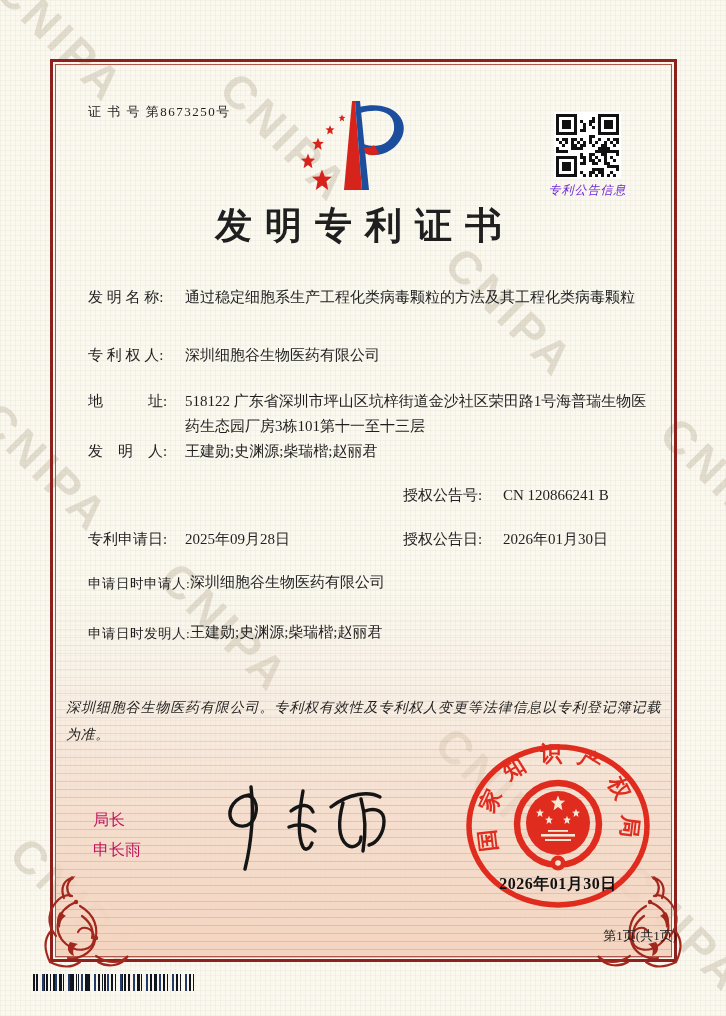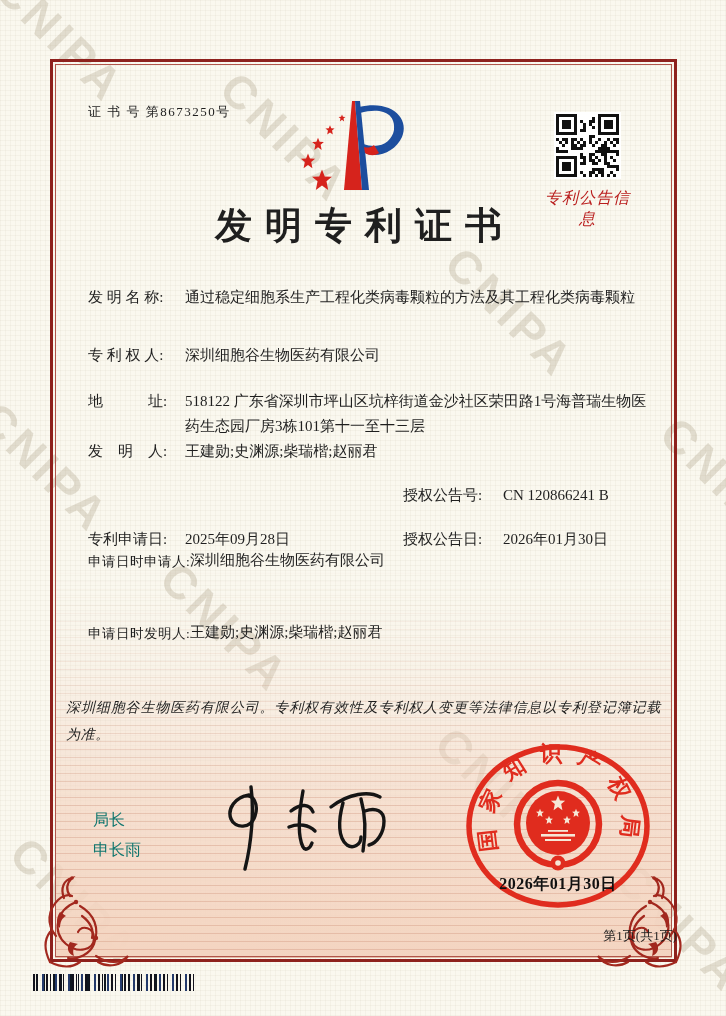--- a/index.html
+++ b/index.html
@@ -32,41 +32,41 @@
     background-image:
       repeating-linear-gradient(0deg,rgba(198,128,102,0.30) 0 1px,rgba(0,0,0,0) 1px 8px),
       linear-gradient(to bottom,rgba(247,219,203,0.0),rgba(244,213,195,0.55) 45%,#f3d4c0 100%);
     -webkit-mask-image:linear-gradient(to bottom,rgba(0,0,0,0),#000 60%);
     mask-image:linear-gradient(to bottom,rgba(0,0,0,0),#000 60%);
   }
   .cert-no{position:absolute;left:88px;top:103px;font-size:13px;letter-spacing:1.5px;}
   .logo{position:absolute;left:296px;top:99px;}
   .qr-block{position:absolute;left:545px;top:112px;width:85px;text-align:center;}
   .qr{display:inline-block;background:#fff;padding:2px;line-height:0;}
-  .qr-caption{margin-top:7px;font-size:16px;font-style:italic;letter-spacing:1px;color:#b91c1c;}
+  .qr-caption{margin-top:1px;font-size:12px;font-style:italic;letter-spacing:1px;color:#6d28d9;}
   .title{
     position:absolute;left:50px;top:201px;width:627px;text-align:center;
     font-size:37px;font-weight:bold;letter-spacing:13px;padding-left:3px;box-sizing:border-box;
   }
   .row{position:absolute;font-size:15px;line-height:25px;}
   .row .lab{position:absolute;left:0;top:0;white-space:nowrap;}
   .row .val{display:block;}
   .r-left{left:88px;width:572px;}
   .r-left .val{margin-left:97px;width:475px;}
   .r-right{left:403px;width:260px;}
   .r-right .val{margin-left:100px;white-space:nowrap;}
   .r-wide .lab{font-size:13.5px;letter-spacing:0.5px;line-height:27px;}
   .r-wide .val{margin-left:102px;}
   .statements{
     position:absolute;left:66px;top:694px;width:595px;
     font-size:14px;font-style:italic;line-height:27px;letter-spacing:0.6px;text-align:justify;
   }
   .statements p{margin:0;}
   .statements p.indent{text-indent:2em;}
-  .director{position:absolute;left:93px;font-family:"Liberation Sans","DejaVu Sans",sans-serif;font-size:16px;color:#0f766e;}
+  .director{position:absolute;left:93px;font-family:"Liberation Sans","DejaVu Sans",sans-serif;font-size:16px;color:#be185d;}
   .sig{position:absolute;left:215px;top:783px;}
   .seal{position:absolute;left:465px;top:742px;width:186px;height:168px;}
   .seal svg{position:absolute;left:0;top:0;}
   .seal-date{
     position:absolute;left:0;top:132px;width:186px;text-align:center;
     font-size:16px;font-weight:bold;color:#111;letter-spacing:0.5px;
   }
   .footer{position:absolute;left:50px;top:927px;width:627px;text-align:right;font-size:13px;}
   .barcode{
     position:absolute;left:33px;top:974px;width:161px;height:17px;
@@ -308,21 +308,21 @@
     <span class="val">CN 120866241 B</span>
   </div>
   <div class="row r-left" style="top:527px">
     <span class="lab">专利申请日:</span>
     <span class="val">2025年09月28日</span>
   </div>
   <div class="row r-right" style="top:527px">
     <span class="lab">授权公告日:</span>
     <span class="val">2026年01月30日</span>
   </div>
-  <div class="row r-left r-wide" style="top:548px">
+  <div class="row r-left r-wide" style="top:570px">
     <span class="lab">申请日时申请人:</span>
     <span class="val">深圳细胞谷生物医药有限公司</span>
   </div>
   <div class="row r-left r-wide" style="top:620px">
     <span class="lab">申请日时发明人:</span>
     <span class="val">王建勋;史渊源;柴瑞楷;赵丽君</span>
   </div>
 
   <div class="statements">
     <p>深圳细胞谷生物医药有限公司。专利权有效性及专利权人变更等法律信息以专利登记簿记载为准。</p>

